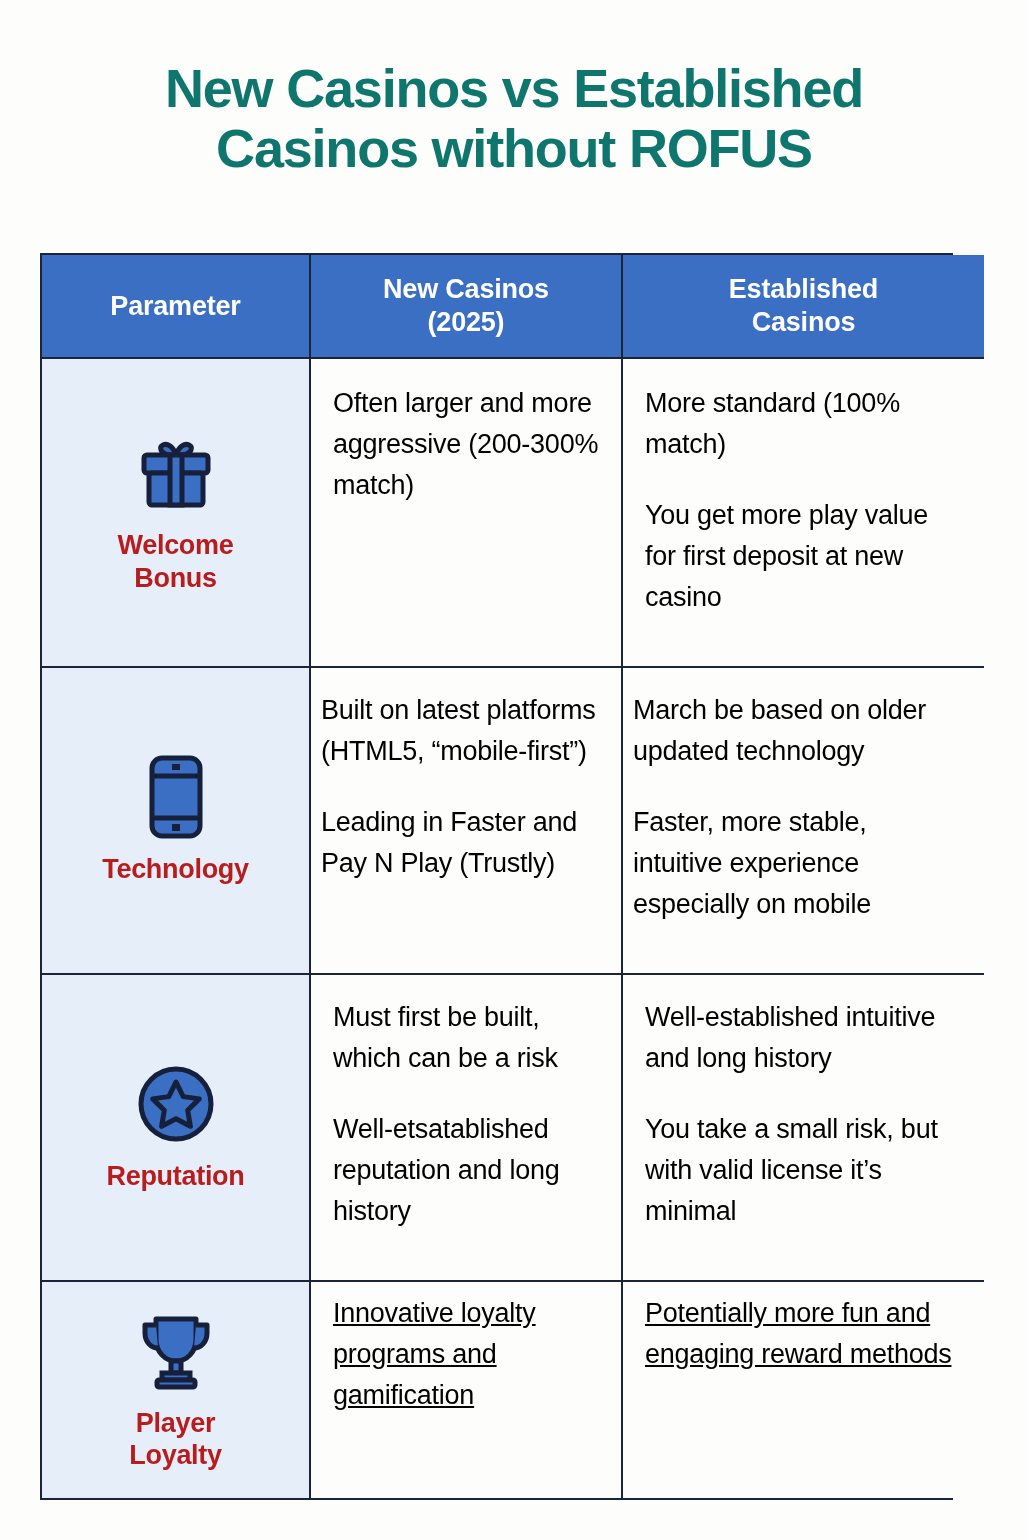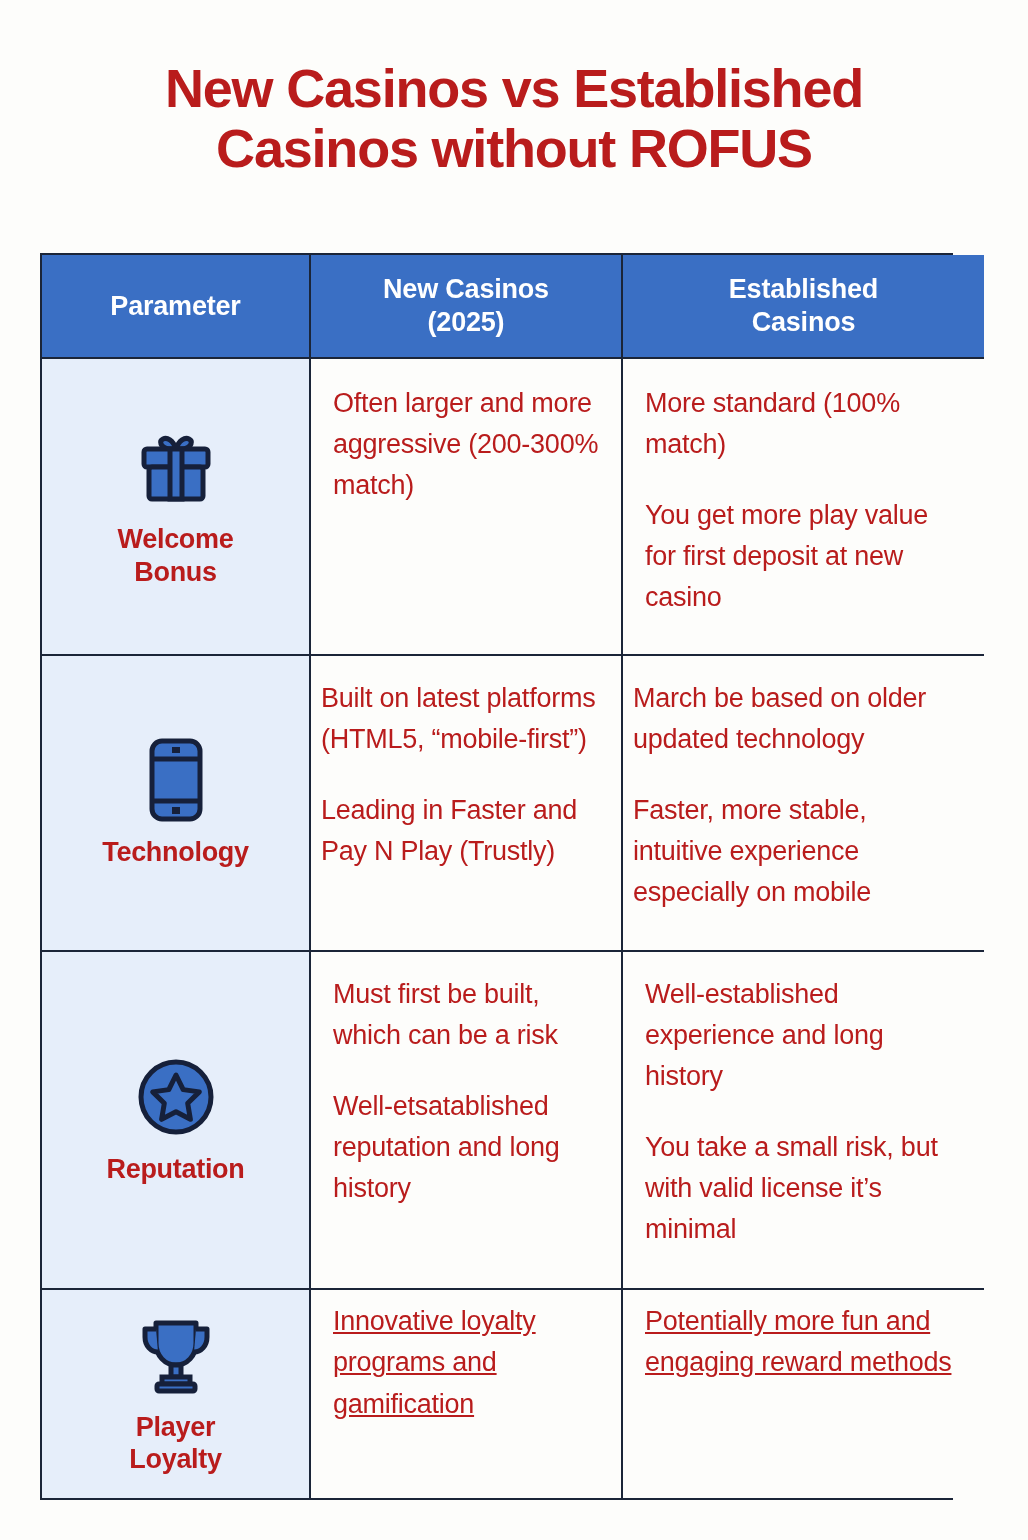--- a/index.html
+++ b/index.html
@@ -26,21 +26,21 @@
 
   
   .title {
     margin: 0;
     padding: 58px 62px 0 62px;
     text-align: center;
     font-size: 54px;
     line-height: 1.12;
     font-weight: 700;
     letter-spacing: -1.2px;
-    color: #b91c1c;
+    color: #0f766e;
   }
   .title-line { display: block; }
 
   
   .table-wrap {
     position: absolute;
     left: 40px;
     top: 253px;
     width: 913px;
     height: 1247px;
@@ -115,21 +115,21 @@
     color: #b91c1c;
     letter-spacing: -0.3px;
   }
 
   
   .text-cell {
     background: #fdfdfb;
     padding: 24px 22px 18px 22px;
     font-size: 27px;
     line-height: 1.52;
-    color: #b91c1c;
+    color: #000000;
     letter-spacing: -0.25px;
   }
   .text-cell p {
     margin: 0 0 30px 0;
   }
   .text-cell p:last-child { margin-bottom: 0; }
 
   
   .row-tech .text-cell { padding-top: 22px; padding-left: 10px; }
   .row-tech .text-cell p:last-child { margin-bottom: 0; }
@@ -235,21 +235,21 @@
               <span class="param-label">
                 <span>Reputation</span>
               </span>
             </div>
           </td>
           <td class="text-cell">
             <p>Must first be built, which can be a risk</p>
             <p>Well-etsatablished reputation and long history</p>
           </td>
           <td class="text-cell">
-            <p>Well-established experience and long history</p>
+            <p>Well-established intuitive and long history</p>
             <p>You take a small risk, but with valid license it’s minimal</p>
           </td>
         </tr>
 
         <tr class="row-loyal">
           <td class="param-cell">
             <div class="param-inner">
               <span class="param-icon">
                 <svg width="84" height="84" viewBox="0 0 84 84" fill="none">
                   <path d="M22 10h40v20c0 13-9 22-20 22S22 43 22 30z" fill="#3a6fc4" stroke="#16203a" stroke-width="5" stroke-linejoin="round"></path>

